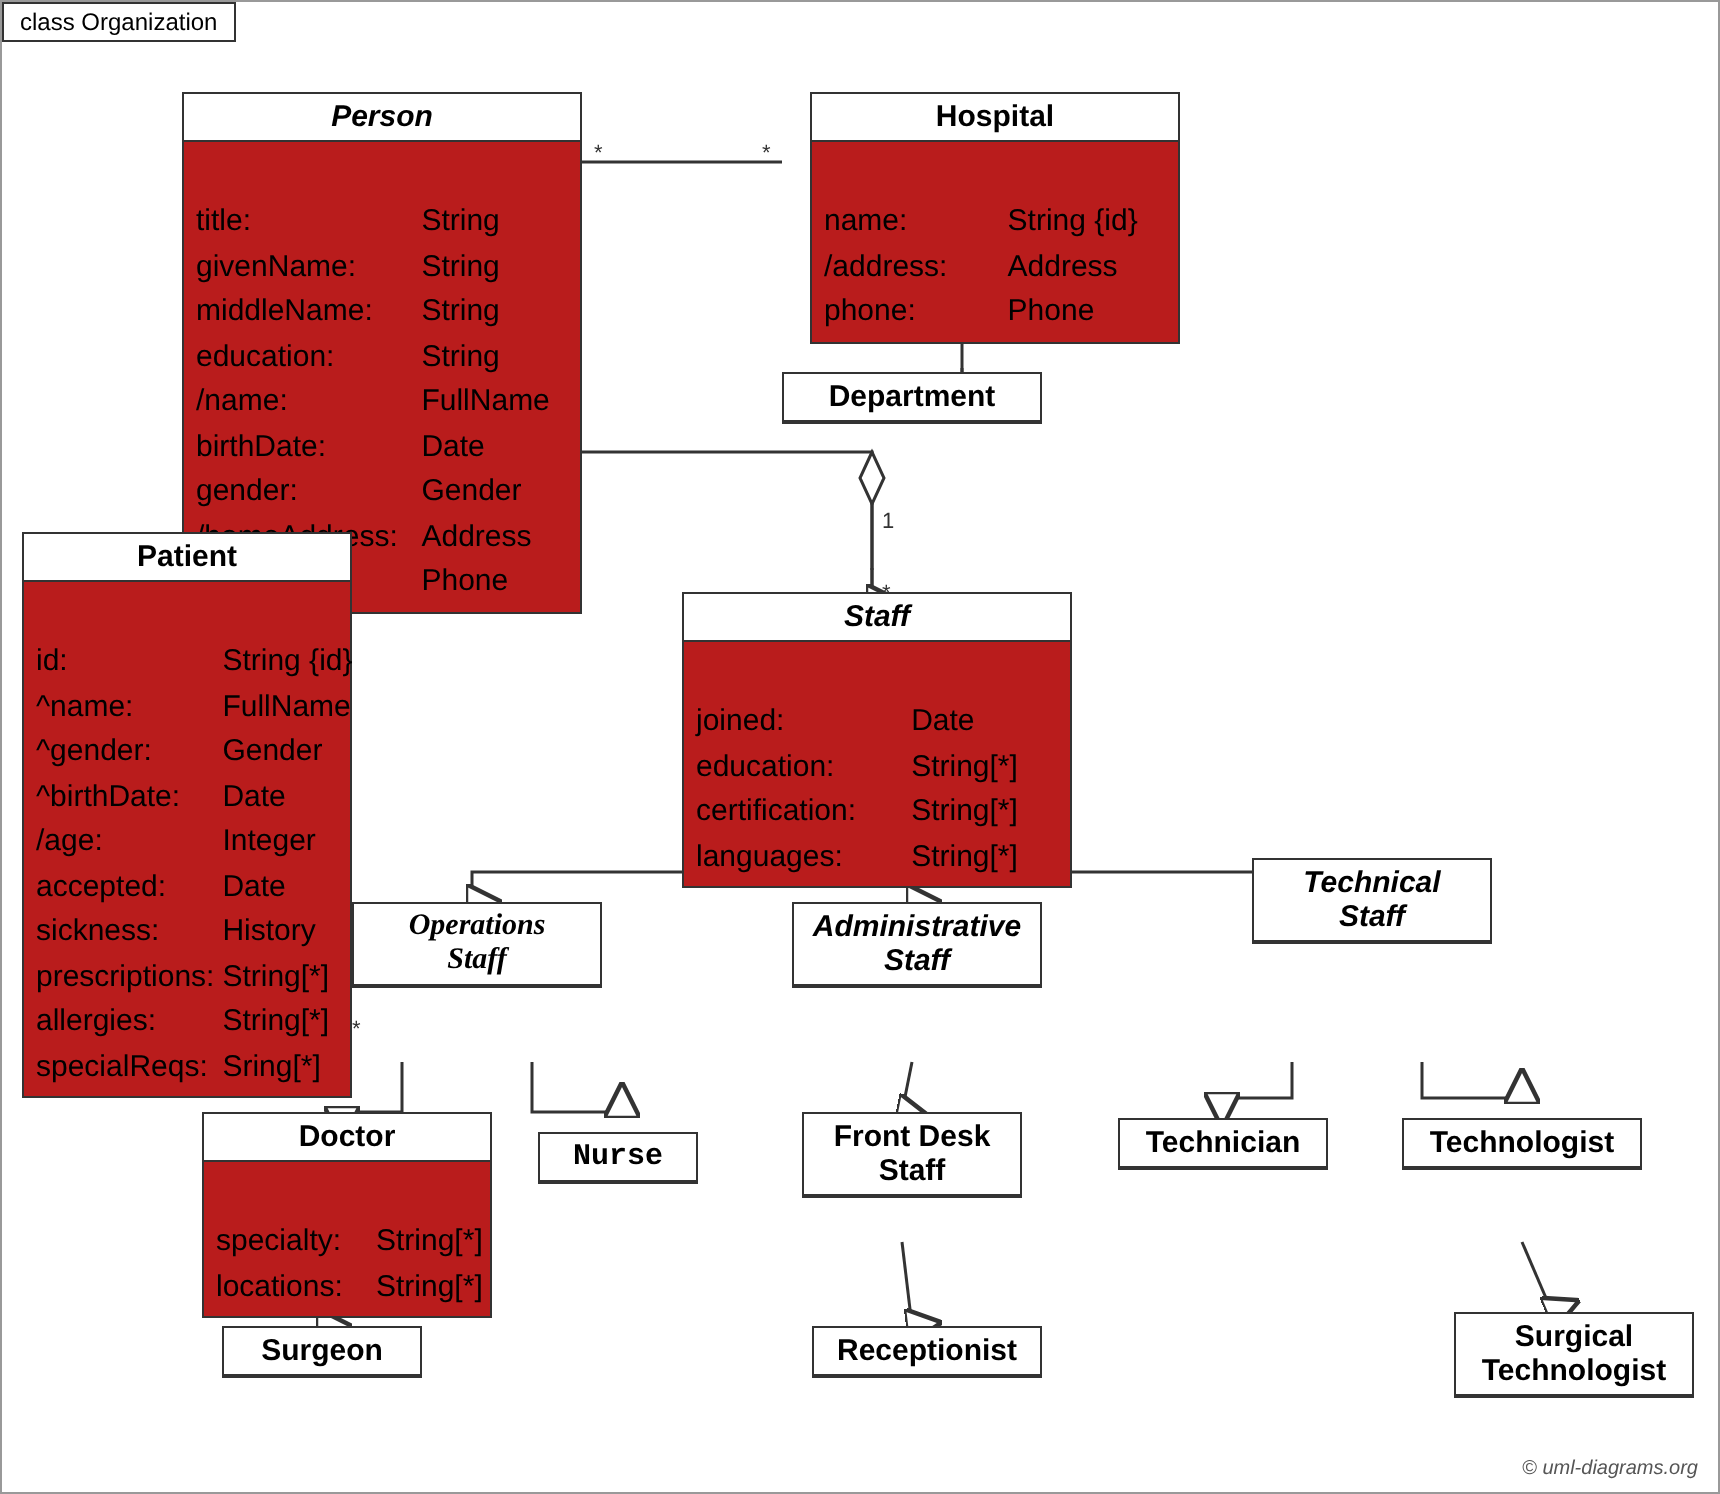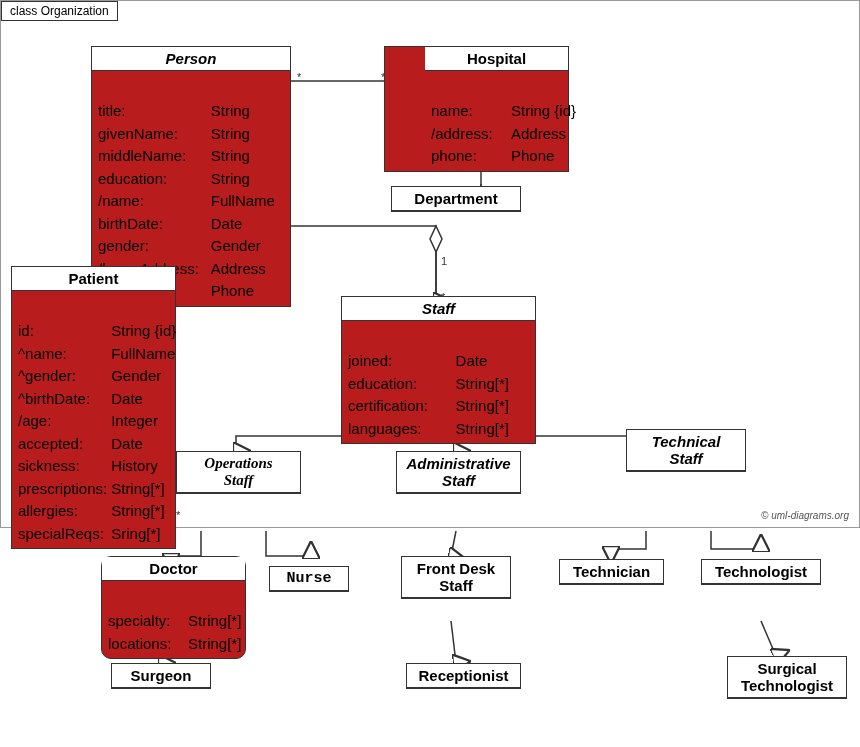--- a/index.html
+++ b/index.html
@@ -7,21 +7,21 @@
       background: #fff;
       font-family: Arial, sans-serif;
       font-size: 12px;
       width: 860px;
       height: 747px;
       overflow: hidden;
       position: relative;
     }
     .diagram-container {
       width: 860px;
-      height: 528px;
+      height: 747px;
       position: relative;
       background: #fff;
       border: 1px solid #999;
     }
     .diagram-title {
       position: absolute;
       top: 0; left: 0;
       border: 1px solid #333;
       padding: 2px 8px;
       font-size: 12px;
@@ -191,21 +191,21 @@
             </tr>
         <tr>
               <td>phone:</td>
               <td>Phone</td>
             </tr>
       </tbody>
         </table>
     </div>
   </div>
 
-  <div class="uml-class" style="left:383px; top:45px; width:185px;padding-left:40px;">
+  <div class="uml-class" style="left:404px; top:45px; width:185px;">
     <div class="class-header">Hospital</div>
     <div class="class-body">
       <table>
         <tbody>
             <tr>
               <td>name:</td>
               <td>String {id}</td>
             </tr>
         <tr>
               <td>/address:</td>
@@ -305,21 +305,21 @@
   </div>
 
   <div class="uml-class" style="left:395px; top:450px; width:125px;">
     <div class="class-header italic"><em>Administrative<br>Staff</em></div>
   </div>
 
   <div class="uml-class" style="left:625px; top:428px; width:120px;">
     <div class="class-header italic"><em>Technical<br>Staff</em></div>
   </div>
 
-  <div class="uml-class" style="left:100px; top:555px; width:145px;border-radius:10px;">
+  <div class="uml-class" style="left:100px; top:555px; width:145px;">
     <div class="class-header">Doctor</div>
     <div class="class-body">
       <table>
         <tbody>
             <tr>
               <td>specialty:</td>
               <td>String[*]</td>
             </tr>
         <tr>
               <td>locations:</td>

